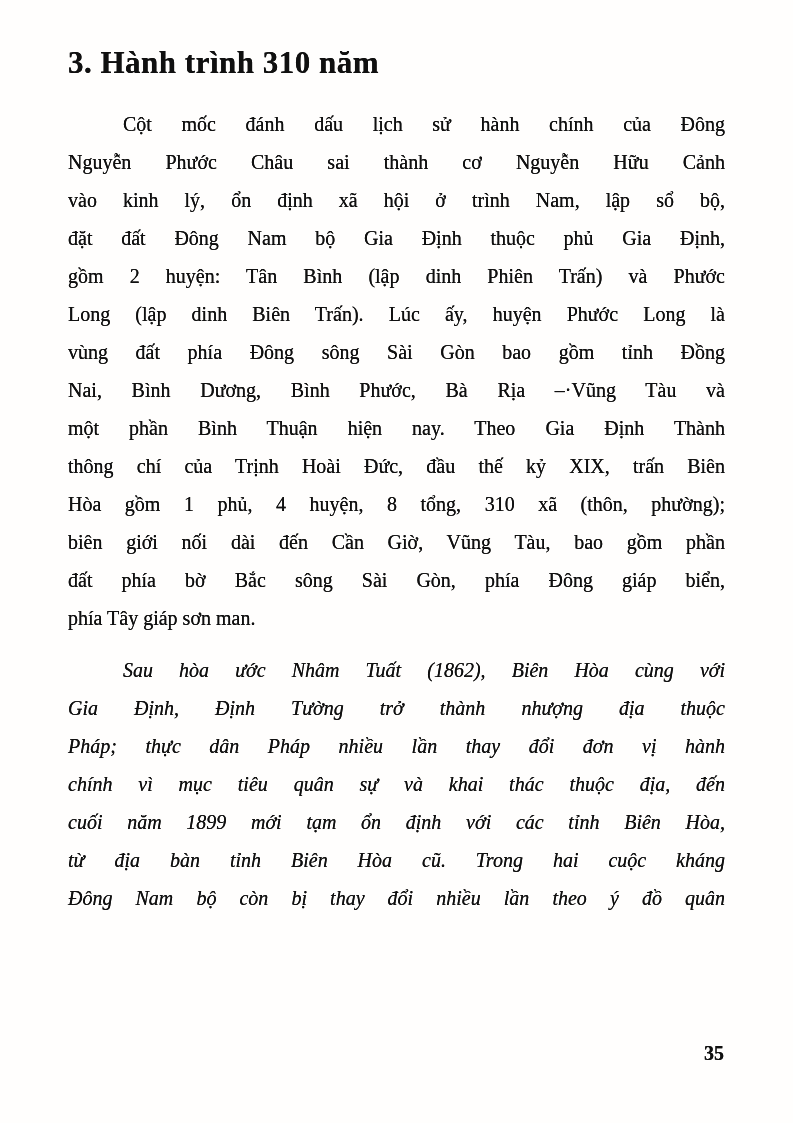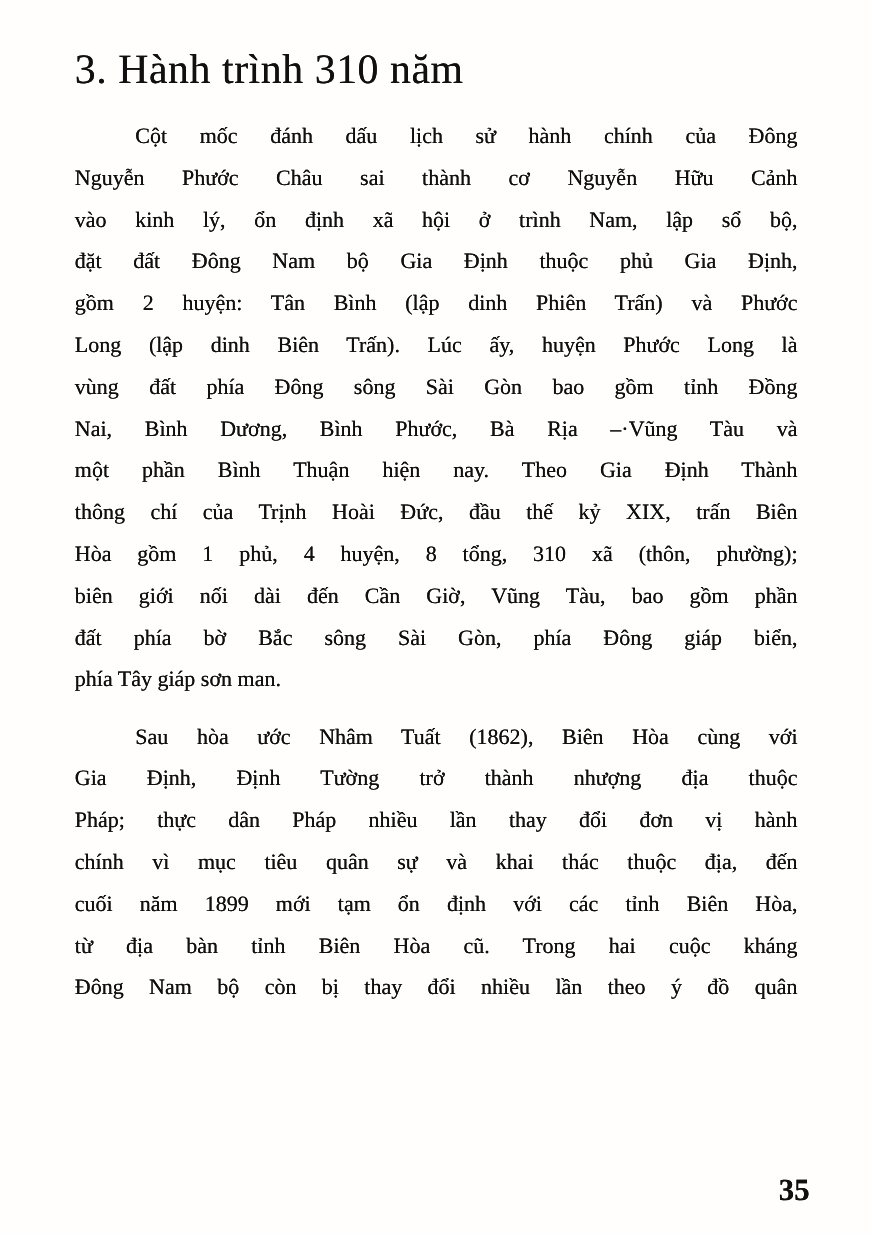--- a/index.html
+++ b/index.html
@@ -18,31 +18,32 @@
     color: #101010;
   }
   .content {
     position: absolute;
     left: 68px;
     top: 42px;
     width: 657px;
   }
   .heading {
     margin: 0 0 21px 0;
-    font-size: 38px;
+    font-size: 31px;
     line-height: 42px;
-    font-weight: normal;
+    font-weight: bold;
     letter-spacing: 0.5px;
     text-shadow: 0 0 0.5px currentColor;
   }
   .para {
     margin: 0;
   }
   .para + .para {
     margin-top: 14px;
+    font-style: italic;
   }
   .line {
     font-size: 20px;
     line-height: 38px;
     text-align: justify;
     text-align-last: justify;
     white-space: normal;
     text-shadow: 0 0 0.4px currentColor;
   }
   .line.first {
@@ -50,26 +51,25 @@
   }
   .line.last {
     text-align-last: left;
   }
   .para.justify-last .line.last {
     text-align-last: justify;
   }
   .page-number {
     position: absolute;
     top: 1036px;
-    right: 57px;
-    font-size: 28px;
+    right: 69px;
+    font-size: 20px;
     line-height: 34px;
     font-weight: bold;
     text-shadow: 0 0 0.5px currentColor;
-    margin-top: 30px;
   }
 </style>
 </head>
 <body>
 
 <div class="page">
   <div class="content">
     <h1 class="heading">3. Hành trình 310 năm</h1>
     <div>
         <div class="para">

